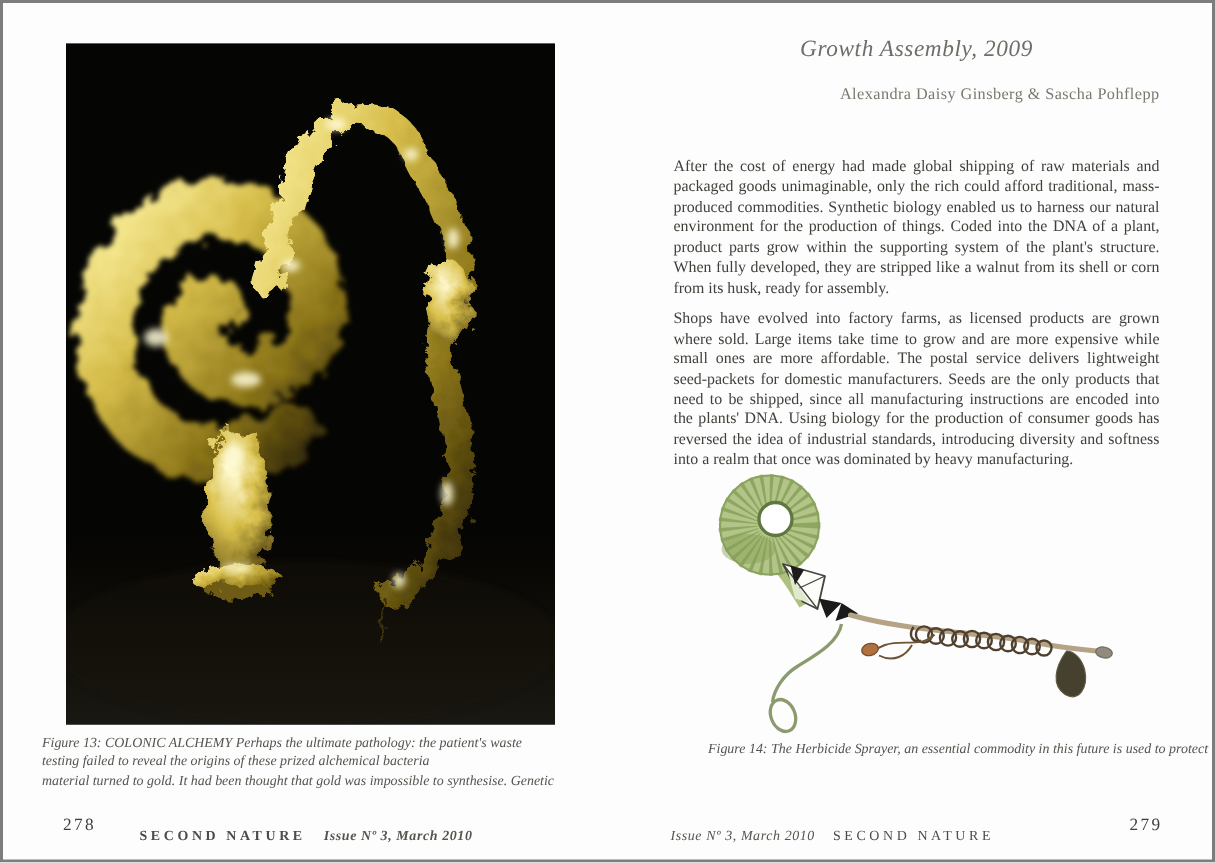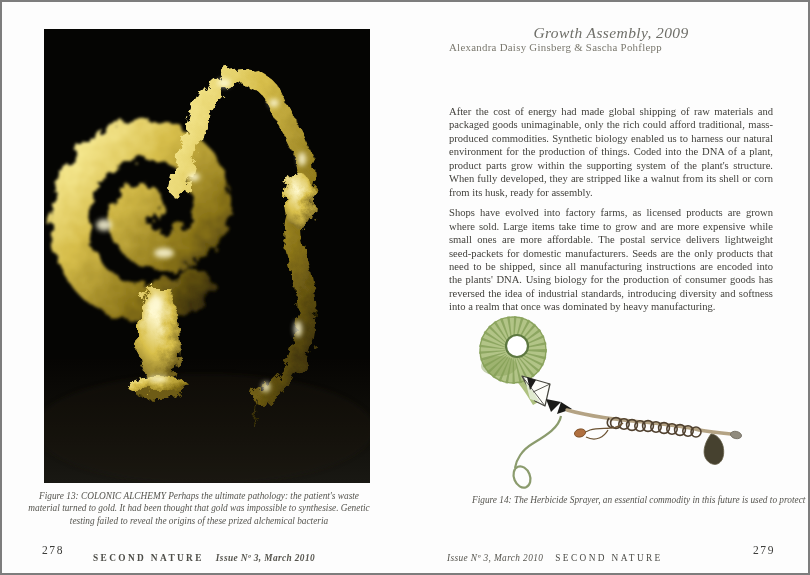--- a/index.html
+++ b/index.html
@@ -6,33 +6,33 @@
   .spread{
     position:relative;width:810px;height:575px;box-sizing:border-box;
     background:#fdfdfd;border:2px solid #7d7d7d;overflow:hidden;
     font-family:"Liberation Serif", serif;
   }
   figure{margin:0;padding:0;}
   .photo-frame{position:absolute;left:42px;top:27px;width:326px;height:454px;background:#050503;}
   .photo-frame svg{display:block;}
   .caption{color:#55544e;font-style:italic;}
   .caption-left{
-    position:absolute;left:26px;top:488px;width:342px;text-align:center;
+    position:absolute;left:26px;top:488px;width:342px;text-align:left;
     font-size:9.3px;line-height:12.4px;
   }
   .caption-right{
     position:absolute;left:446px;top:492px;width:348px;text-align:left;
     font-size:9.3px;line-height:12.2px;margin-left:24px;
   }
   .title{
     position:absolute;left:447px;top:22px;width:324px;margin:0;text-align:center;
     font-style:italic;font-weight:normal;font-size:15.5px;color:#6e6e68;letter-spacing:.4px;font-family:Liberation Serif, serif;
   }
   .authors{
-    position:absolute;left:447px;top:39px;width:324px;text-align:left;
+    position:absolute;left:447px;top:55px;width:324px;text-align:right;
     font-size:10.8px;color:#7a786e;letter-spacing:.3px;
   }
   .body-text{
     position:absolute;left:447px;top:103px;width:324px;
     font-size:10.6px;line-height:13.45px;color:#403f3a;text-align:justify;
   }
   .body-text p{margin:0 0 7px 0;}
   .illustration{position:absolute;left:447px;top:312px;width:350px;height:182px;}
   .pagenum{position:absolute;font-size:11.5px;letter-spacing:1.6px;color:#3d3d3a;}
   .pagenum-left{left:40px;top:542px;}
@@ -112,22 +112,22 @@
           <ellipse cx="112" cy="276" rx="7" ry="9"></ellipse>
           <ellipse cx="114" cy="350" rx="10" ry="3"></ellipse>
           <ellipse cx="254" cy="300" rx="4" ry="8"></ellipse>
           <ellipse cx="222" cy="358" rx="4" ry="5"></ellipse>
         </g>
       </svg>
     </figure>
 
     <div class="caption caption-left">
       <div>Figure 13: COLONIC ALCHEMY Perhaps the ultimate pathology: the patient's waste</div>
+      <div>testing failed to reveal the origins of these prized alchemical bacteria</div>
       <div>material turned to gold. It had been thought that gold was impossible to synthesise. Genetic</div>
-      <div>testing failed to reveal the origins of these prized alchemical bacteria</div>
     </div>
 
     <div class="pagenum pagenum-left">278</div>
 
     <div class="running-foot foot-left">
       <span class="journal">SECOND NATURE</span>
       <span class="issue">Issue Nº 3, March 2010</span>
     </div>
   </section>
 

